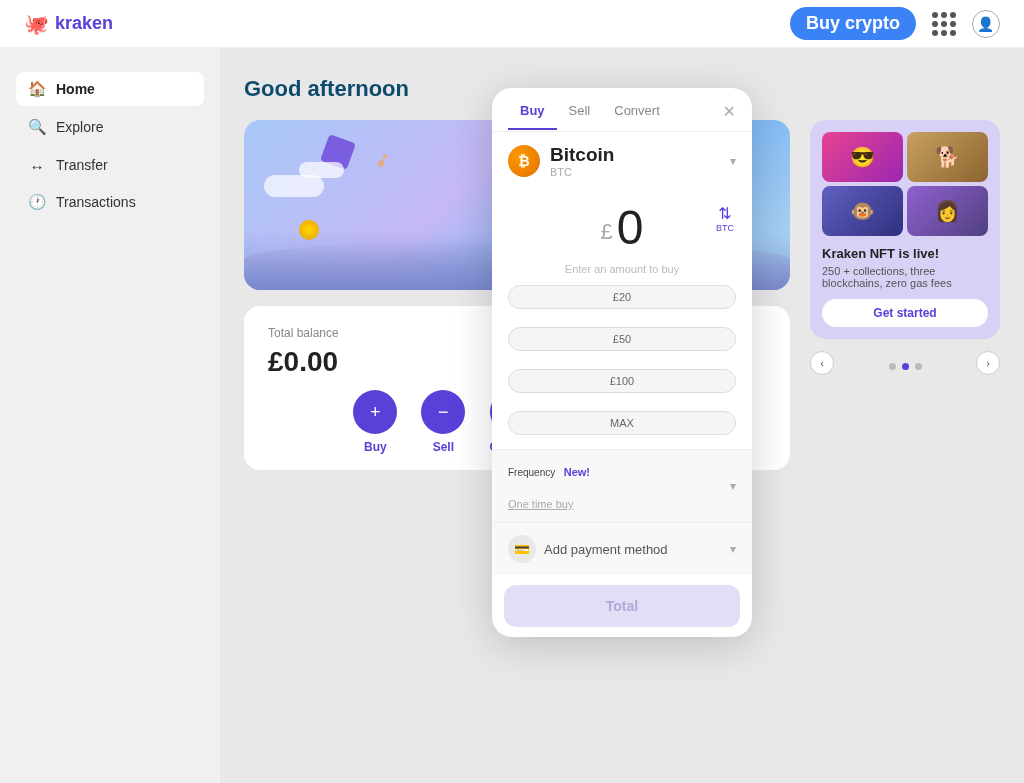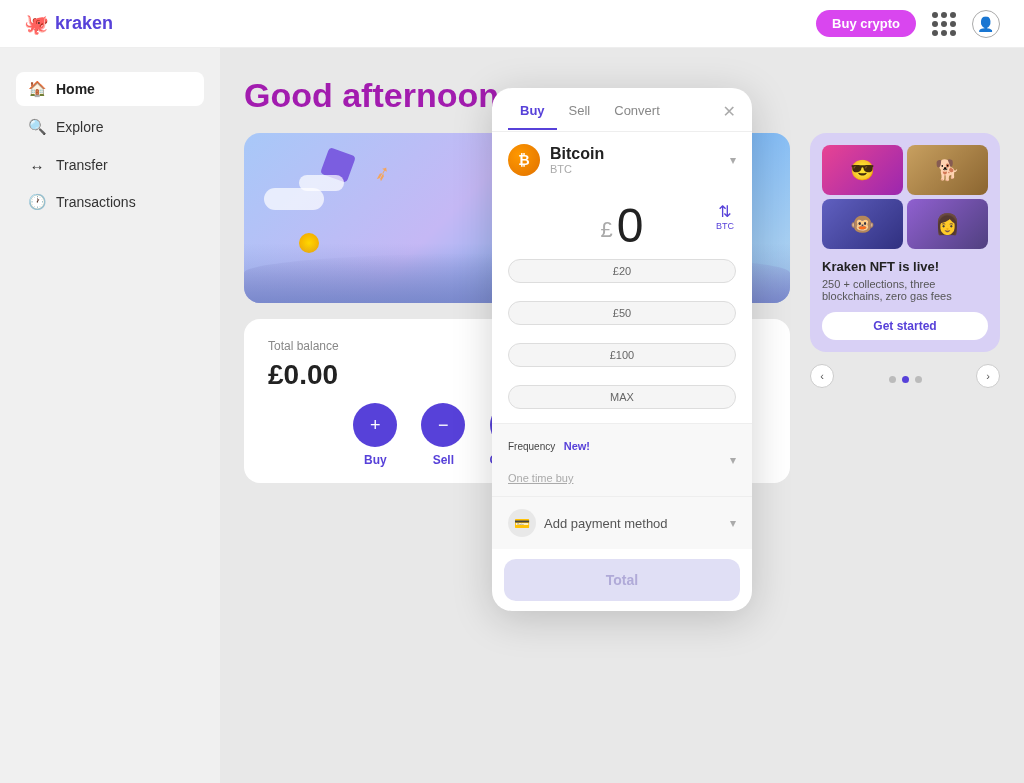--- a/index.html
+++ b/index.html
@@ -34,26 +34,26 @@
     }
     .logo-icon {
       font-size: 20px;
     }
     .topnav-right {
       display: flex;
       align-items: center;
       gap: 16px;
     }
     .buy-crypto-btn {
-      background: #d946ef;
+      background: #3b82f6;
       color: #fff;
       border: none;
       border-radius: 20px;
       padding: 6px 16px;
-      font-size: 13px;
+      font-size: 18px;
       font-weight: 600;
       cursor: pointer;
     }
     .icon-grid {
       display: grid;
       grid-template-columns: repeat(3,6px);
       grid-template-rows: repeat(3,6px);
       gap: 3px;
       cursor: pointer;
     }
@@ -114,23 +114,23 @@
     }
 
     
     .main {
       flex: 1;
       padding: 28px 24px;
       overflow-y: auto;
       position: relative;
     }
     .greeting {
-      font-size: 34px;
+      font-size: 22px;
       font-weight: 700;
-      color: #a21caf;
+      color: #0c4a6e;
       margin-bottom: 18px;
     }
 
     
     .content-grid {
       display: flex;
       gap: 20px;
     }
     .left-col {
       flex: 1;
@@ -435,21 +435,21 @@
       border-radius: 50%;
       background: radial-gradient(circle at 35% 35%, #ff9900, #e07000);
       display: flex;
       align-items: center;
       justify-content: center;
       color: #fff;
       font-weight: 900;
       font-size: 14px;
     }
     .coin-name {
-      font-size: 16px;
+      font-size: 19px;
       font-weight: 600;
       color: #222;
     }
     .coin-ticker {
       font-size: 11px;
       color: #aaa;
     }
     .chevron-down {
       color: #aaa;
       font-size: 12px;
@@ -737,20 +737,21 @@
         
         <div class="amount-display">
           <span class="currency-symbol">£</span>
           <span class="amount-value">0</span>
           <div class="convert-icon">
             <span class="convert-arrows">⇅</span>
             <span class="convert-label-small">BTC</span>
           </div>
         </div>
 
+        <div class="amount-hint">Enter an amount to buy</div>
 
         
         <div class="quick-amounts">
           <button class="quick-btn">£20</button>
           <button class="quick-btn">£50</button>
           <button class="quick-btn">£100</button>
           <button class="quick-btn">MAX</button>
         </div>
 
         

